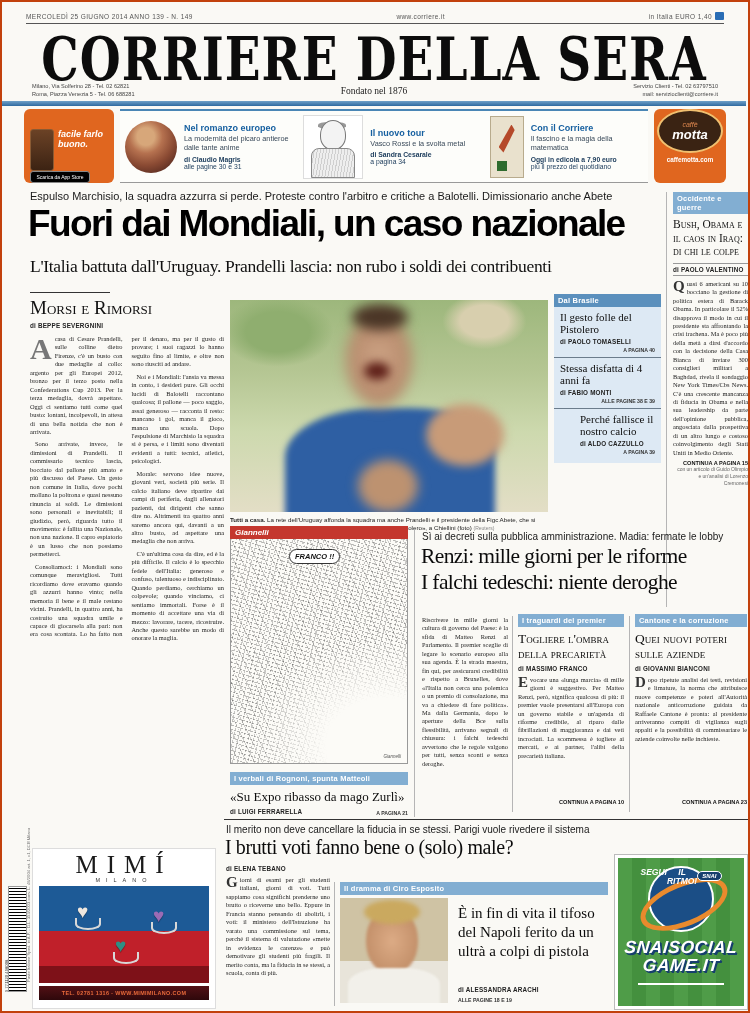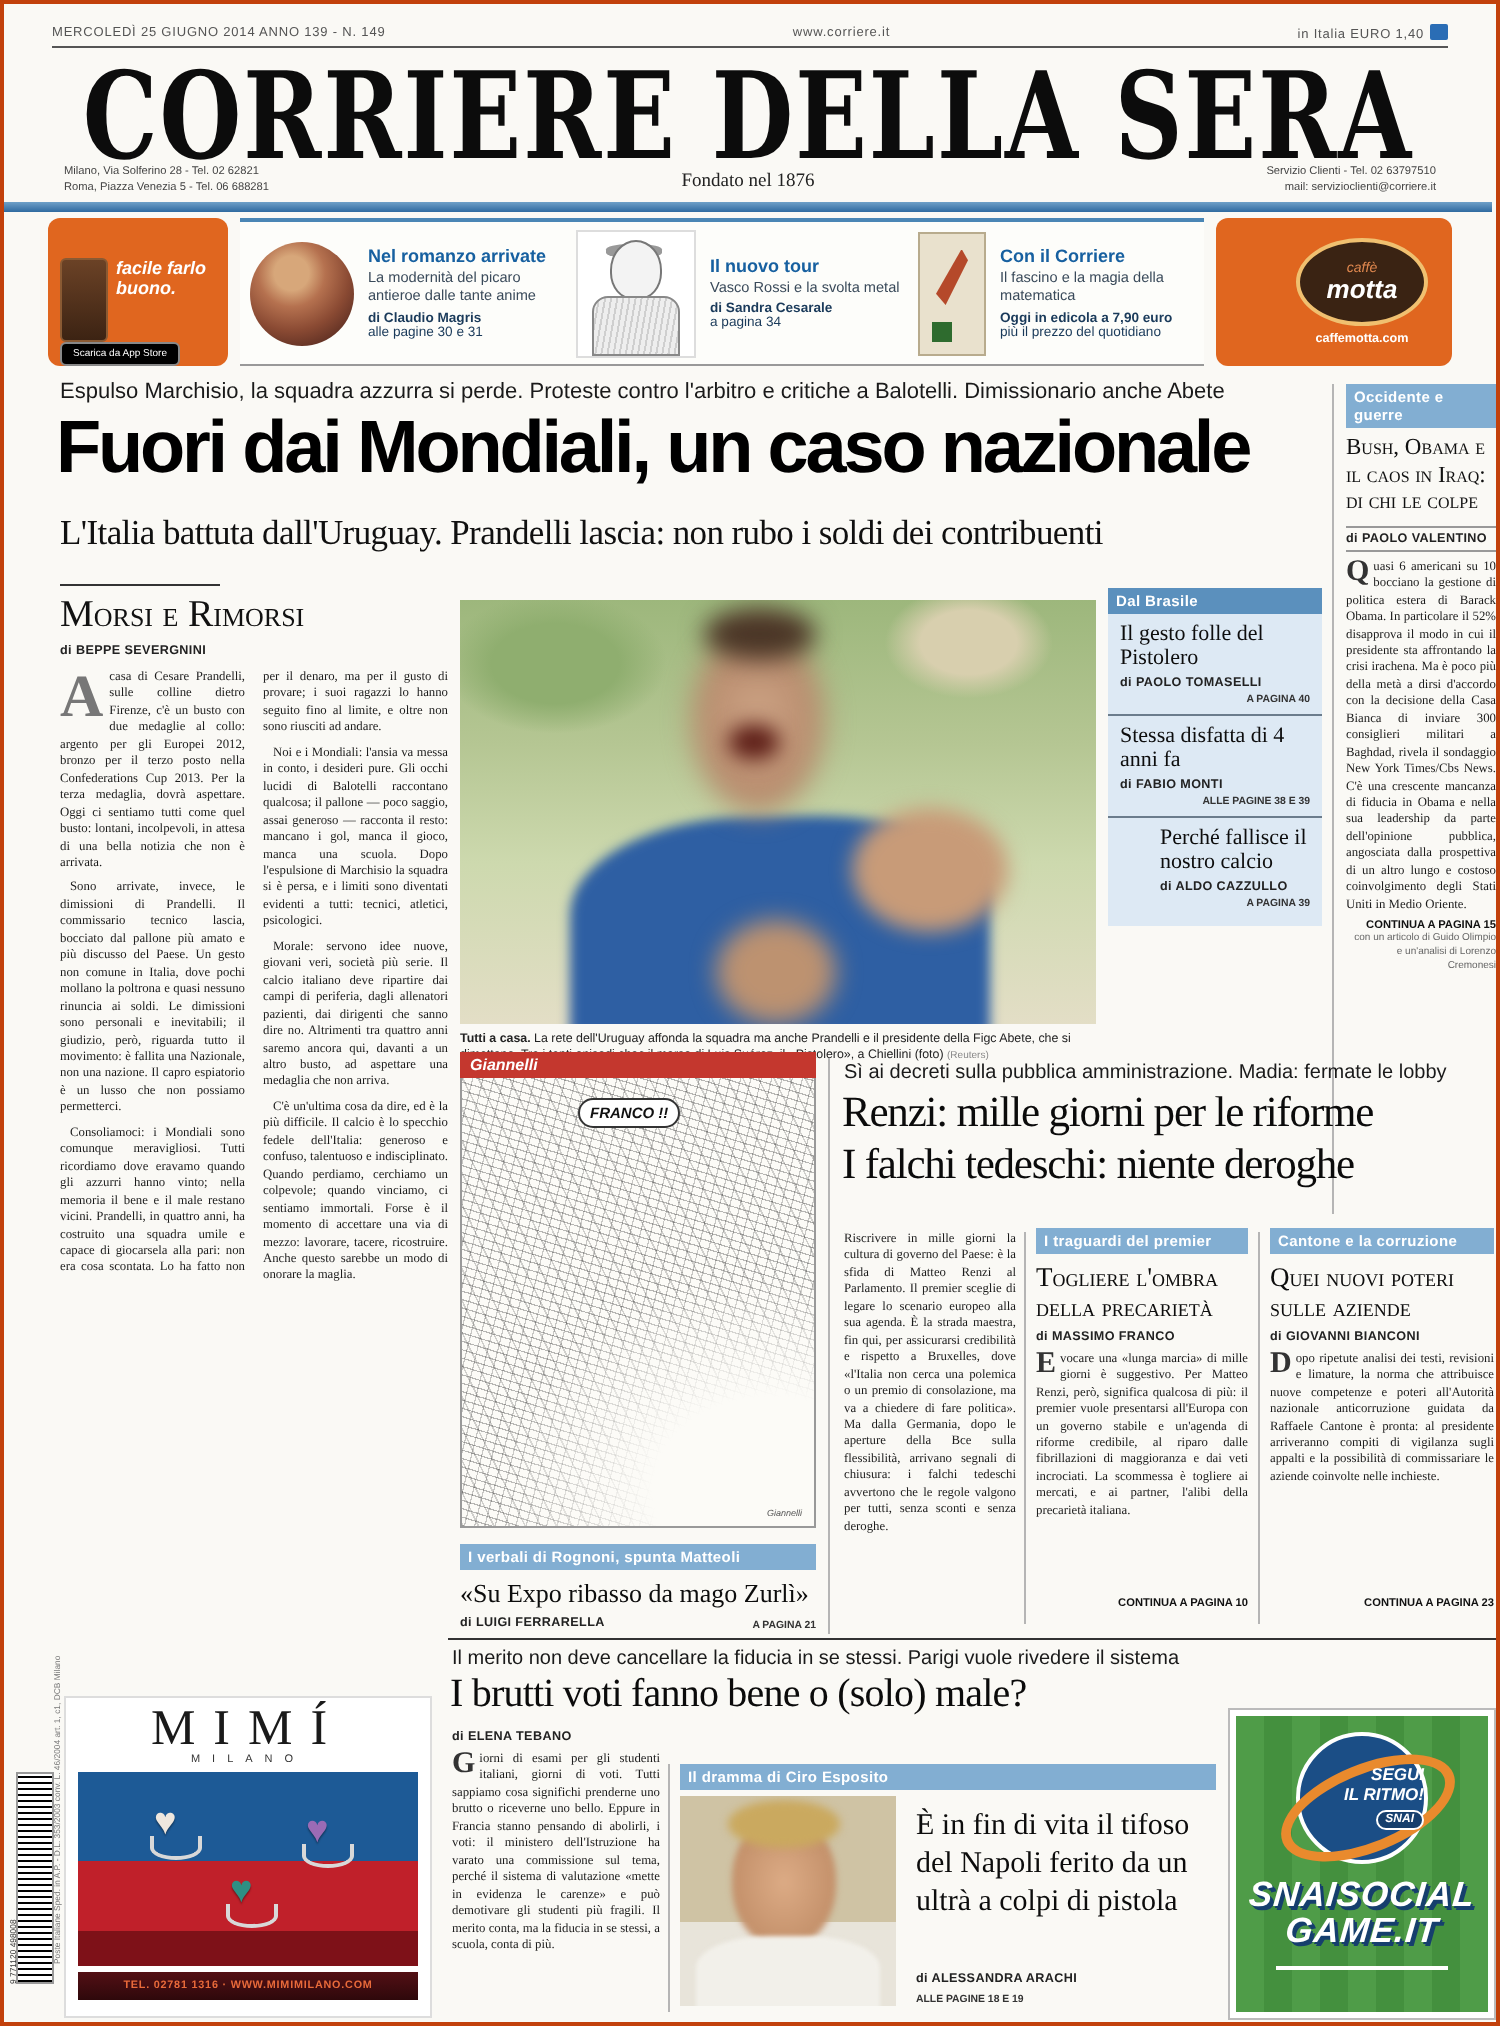--- a/index.html
+++ b/index.html
@@ -34,22 +34,22 @@
   .pitem .pp{font-size:6.8px;color:#1a3a5a;}
   .vasco{width:58px;height:62px;flex:0 0 auto;position:relative;background:#fff;border:1px solid #ddd;}
   .vhead{position:absolute;left:16px;top:4px;width:24px;height:28px;border:1px solid #777;border-radius:50% 50% 45% 45%;background:#f3f3f3;}
   .vband{position:absolute;left:14px;top:6px;width:28px;height:7px;background:#999;border-radius:40%;}
   .vbody{position:absolute;left:7px;top:32px;width:42px;height:28px;border:1px solid #888;border-radius:8px 8px 0 0;
          background:repeating-linear-gradient(100deg,#eee 0 2px,#cfcfcf 2px 3px);}
   .book{width:32px;height:60px;flex:0 0 auto;background:#e9e1cd;border:1px solid #b8ab8d;position:relative;}
   .book:before{content:"";position:absolute;left:8px;top:8px;width:16px;height:28px;background:#b5492a;
                clip-path:polygon(80% 0,100% 20%,30% 100%,0 80%);}
   .book:after{content:"";position:absolute;left:6px;bottom:6px;width:10px;height:10px;background:#2e6b2e;}
-  .adR{width:90px;background:#e0661f;border-radius:6px;display:flex;flex-direction:column;align-items:center;
-       justify-content:center;gap:3px;color:#fff;padding-left:28px;}
+  .adR{width:72px;background:#e0661f;border-radius:6px;display:flex;flex-direction:column;align-items:center;
+       gap:3px;color:#fff;}
   .motta{width:62px;height:40px;background:#3a2313;border-radius:50%;display:flex;flex-direction:column;
          align-items:center;justify-content:center;border:2px solid #f0c070;}
   .motta .c1{color:#e0884f;font-size:7px;font-style:italic;line-height:1;}
   .motta .c2{color:#fff;font-weight:900;font-style:italic;font-size:13px;line-height:1;}
   .adR .site{font-size:6.3px;font-weight:bold;}
   
   .kicker{font-size:11px;color:#1a1a1a;}
   .lead-head{font-weight:bold;font-size:37px;letter-spacing:-1.6px;line-height:1;color:#000;}
   .lead-deck{font-family:"Liberation Serif",serif;font-size:17.5px;letter-spacing:-.3px;color:#101010;white-space:nowrap;}
   
@@ -96,21 +96,21 @@
   .mimg{position:relative;margin:3px 6px 0;height:97px;overflow:hidden;
         background:linear-gradient(180deg,#1d5a96 0 46%,#c0202a 46% 82%,#7e1118 82% 100%);}
   .heart{position:absolute;font-size:19px;line-height:1;text-shadow:0 1px 1px rgba(0,0,0,.4);}
   .ringband{position:absolute;width:22px;height:10px;border:2px solid #d8d8d8;border-top:none;border-radius:0 0 50% 50%;}
   .mcontact{margin:3px 6px 0;background:linear-gradient(#531015,#2e080b);color:#e86a3a;font-size:5.4px;
             font-weight:bold;text-align:center;padding:4px 0;letter-spacing:.4px;}
   .snai{left:613px;top:853px;width:132px;height:154px;box-sizing:border-box;border:3px solid #fff;
         outline:1px solid #bbb;background:repeating-linear-gradient(90deg,#4f9c48 0 14px,#44903e 14px 28px);
         text-align:center;}
   .sbadge{position:relative;width:62px;height:62px;margin:8px auto 6px;background:#1b4e86;border-radius:50%;
-          border:2px solid #fff;display:flex;flex-direction:column;align-items:flex-end;justify-content:center;}
+          border:2px solid #fff;display:flex;flex-direction:row;align-items:flex-start;justify-content:center;}
   .sbadge:before{content:"";position:absolute;left:-12px;top:14px;width:82px;height:34px;border:5px solid #e98a2d;
                  border-radius:50%;transform:rotate(-22deg);}
   .sbadge .s1{position:relative;color:#fff;font-weight:900;font-style:italic;font-size:8.5px;line-height:1.1;}
   .sbadge .s2{position:relative;color:#fff;font-weight:900;font-style:italic;font-size:6px;margin-top:3px;
               background:#163f6d;padding:1px 4px;border-radius:5px;border:1px solid #fff;}
   .sbrand{color:#fff;font-weight:900;font-style:italic;font-size:17.5px;line-height:1.05;letter-spacing:.5px;
           text-shadow:1px 1px 0 #163f6d,2px 2px 0 #163f6d;transform:skewX(-5deg);}
   .snai .ul{width:86px;height:2px;background:#fff;margin:8px auto 0;}
   
   .barcode{left:6px;top:884px;width:17px;height:104px;border:1px solid #999;background:
@@ -146,21 +146,21 @@
 
   <div class="abs promo">
     <div class="adL">
       <div class="pack"></div>
       <div class="t">facile farlo buono.</div>
       <div class="badge">Scarica da App Store</div>
     </div>
     <div class="pcenter">
       <div class="artc"></div>
       <div class="pitem">
-        <div class="pt">Nel romanzo arrivate</div>
+        <div class="pt">Nel romanzo europeo</div>
         <div class="px">La modernità del picaro antieroe dalle tante anime</div>
         <div class="pc">di Claudio Magris</div>
         <div class="pp">alle pagine 30 e 31</div>
       </div>
       <div class="vasco">
         <div class="vband"></div>
         <div class="vhead"></div>
         <div class="vbody"></div>
       </div>
       <div class="pitem">

